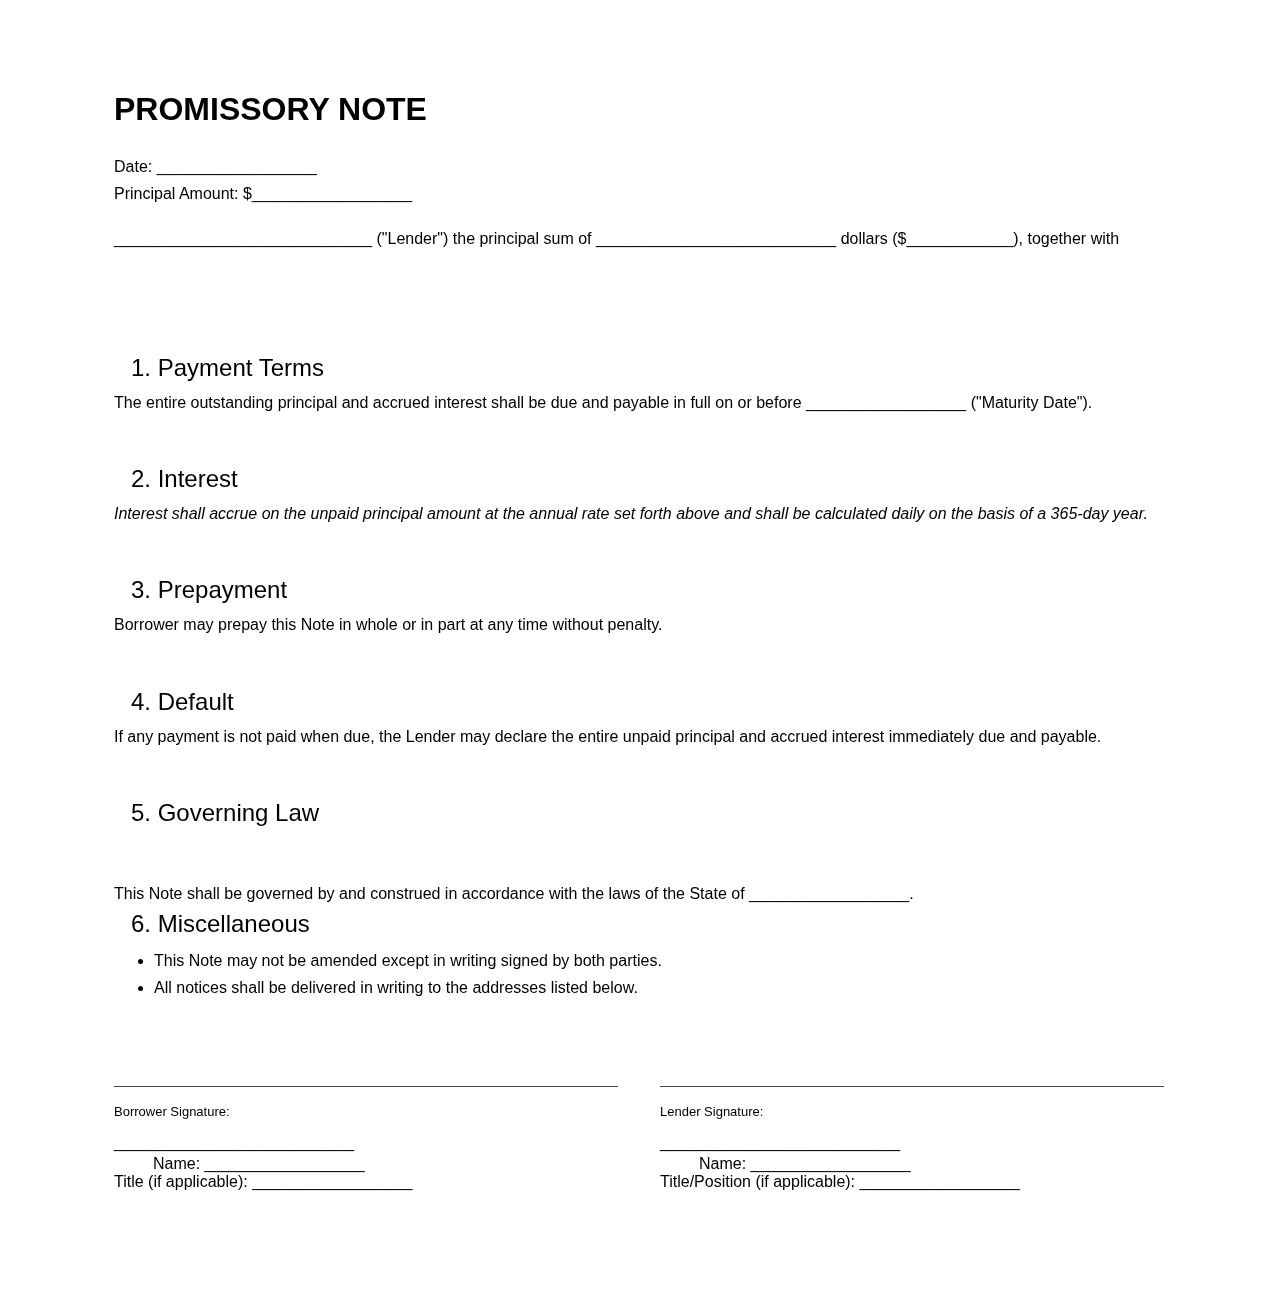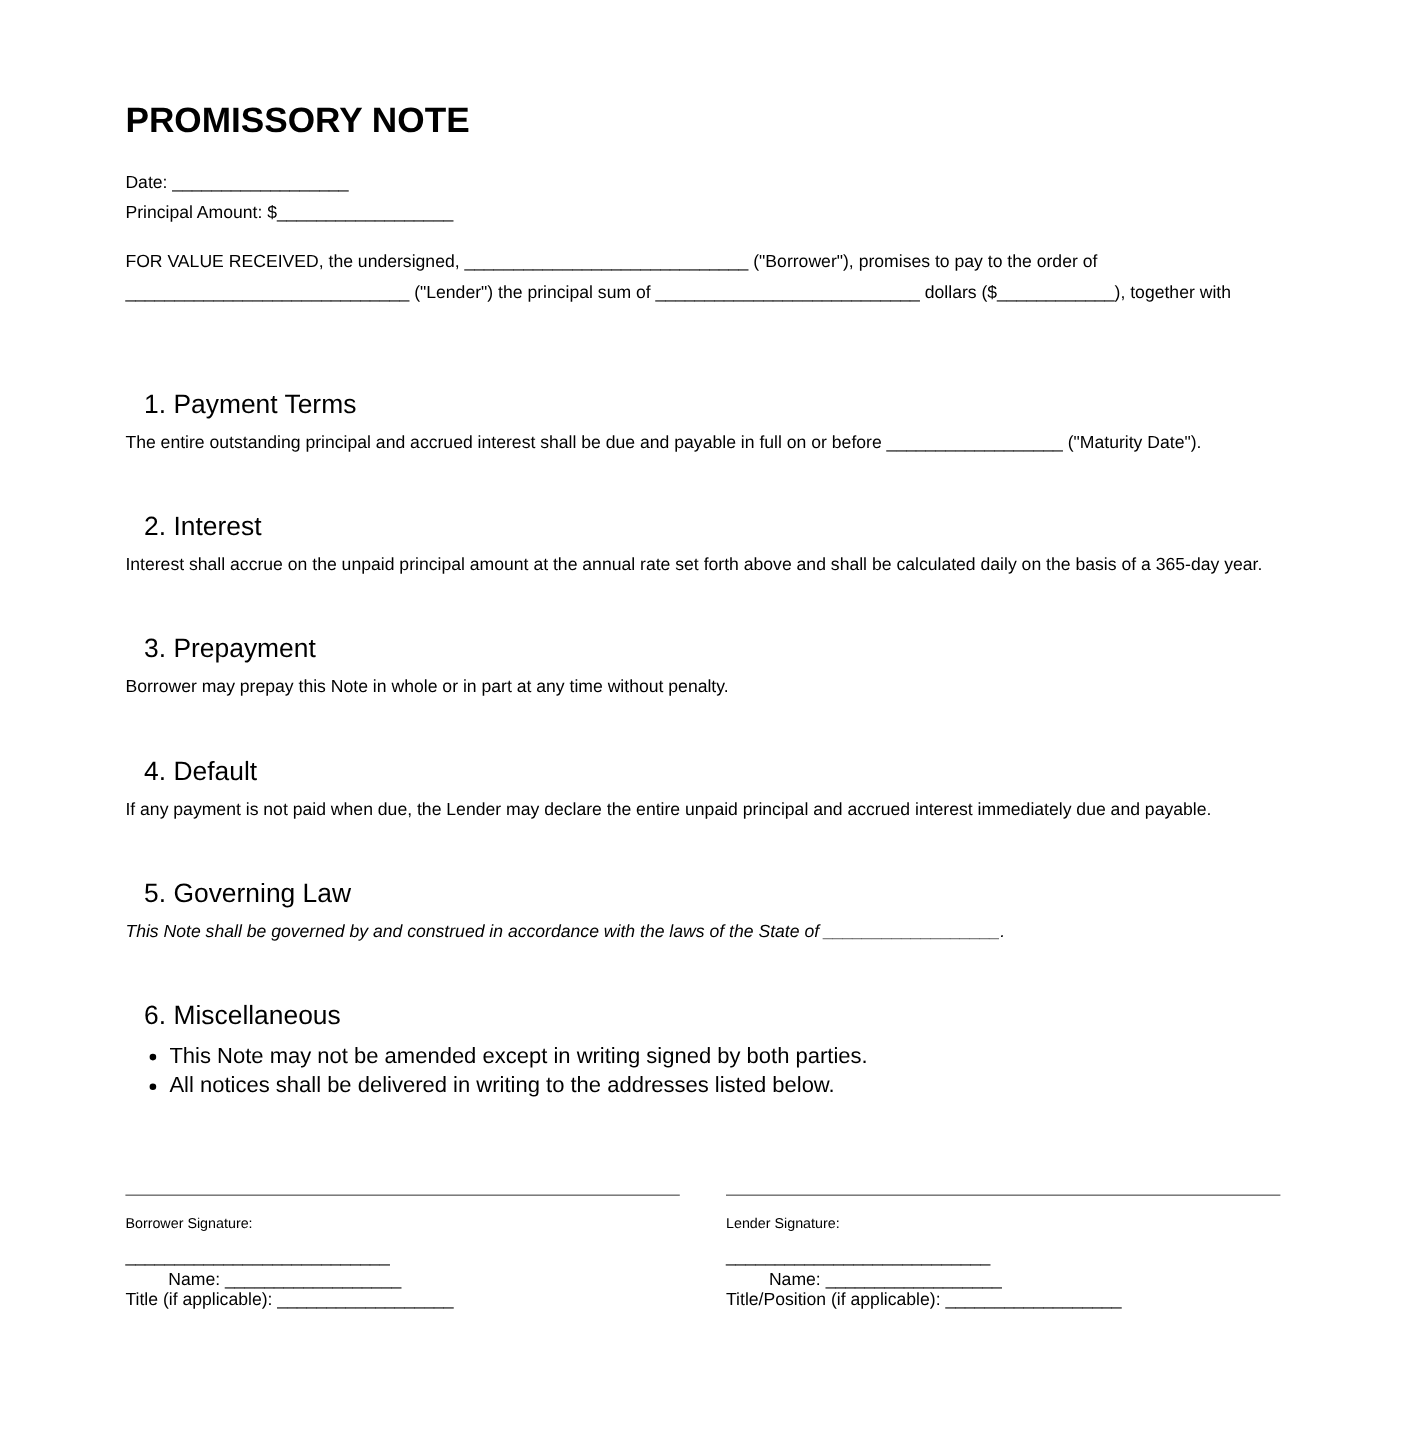--- a/index.html
+++ b/index.html
@@ -67,21 +67,21 @@
       font-size: 16px;
       line-height: 20px;
       white-space: nowrap;
     }
     .bullets {
       position: absolute;
       left: 0;
       top: 947px;
       margin: 0;
       padding: 0 0 0 40px;
-      font-size: 20px;
+      font-size: 16px;
       line-height: 27px;
       list-style: disc;
     }
     .bullets li {
       white-space: nowrap;
     }
     .sig-col {
       position: absolute;
       top: 1086px;
       width: 504px;
@@ -131,38 +131,37 @@
 <body>
 
 <div class="page">
 
   <h1 class="title">PROMISSORY NOTE</h1>
 
   <div class="meta-line" style="top:157px;">Date: __________________</div>
   <div class="meta-line" style="top:184px;">Principal Amount: $__________________</div>
 
   <p class="intro">
-    <span class="ln">FOR VALUE RECEIVED, the undersigned, _____________________________ ("Borrower"), promises to pay to the order of</span>
     <span class="ln">_____________________________ ("Lender") the principal sum of ___________________________ dollars ($____________), together with</span>
   </p>
 
   <h2 class="section-title" style="top:337px;">1. Payment Terms</h2>
   <p class="section-body" style="top:393px;">The entire outstanding principal and accrued interest shall be due and payable in full on or before __________________ ("Maturity Date").</p>
 
   <h2 class="section-title" style="top:448px;">2. Interest</h2>
-  <p class="section-body" style="top:504px;">Interest shall accrue on the unpaid principal amount at the annual rate set forth above and shall be calculated daily on the basis of a 365-day year.</p>
+  <p class="section-body" style="top:504px;font-style:italic;">Interest shall accrue on the unpaid principal amount at the annual rate set forth above and shall be calculated daily on the basis of a 365-day year.</p>
 
   <h2 class="section-title" style="top:559px;">3. Prepayment</h2>
   <p class="section-body" style="top:615px;">Borrower may prepay this Note in whole or in part at any time without penalty.</p>
 
   <h2 class="section-title" style="top:671px;">4. Default</h2>
   <p class="section-body" style="top:727px;">If any payment is not paid when due, the Lender may declare the entire unpaid principal and accrued interest immediately due and payable.</p>
 
   <h2 class="section-title" style="top:782px;">5. Governing Law</h2>
-  <p class="section-body" style="top:838px;font-style:italic;">This Note shall be governed by and construed in accordance with the laws of the State of __________________.</p>
+  <p class="section-body" style="top:884px;">This Note shall be governed by and construed in accordance with the laws of the State of __________________.</p>
 
   <h2 class="section-title" style="top:893px;">6. Miscellaneous</h2>
   <ul class="bullets">
     <li>This Note may not be amended except in writing signed by both parties.</li>
     <li>All notices shall be delivered in writing to the addresses listed below.</li>
   </ul>
 
   <div class="sig-col left">
     <div class="sig-rule"></div>
     <div class="sig-label">Borrower Signature:</div>

